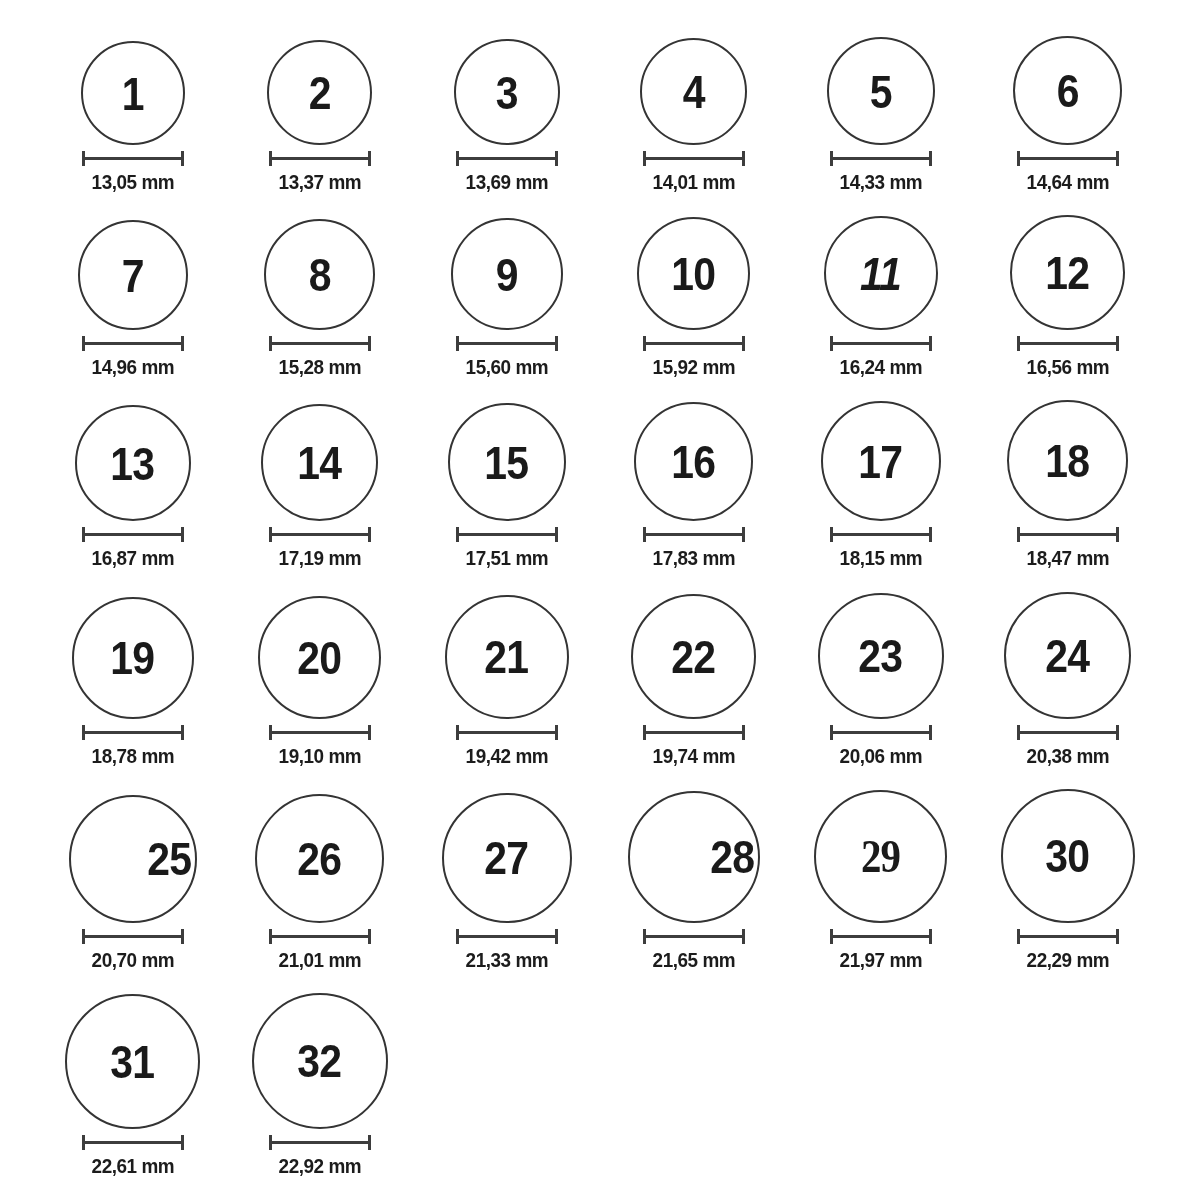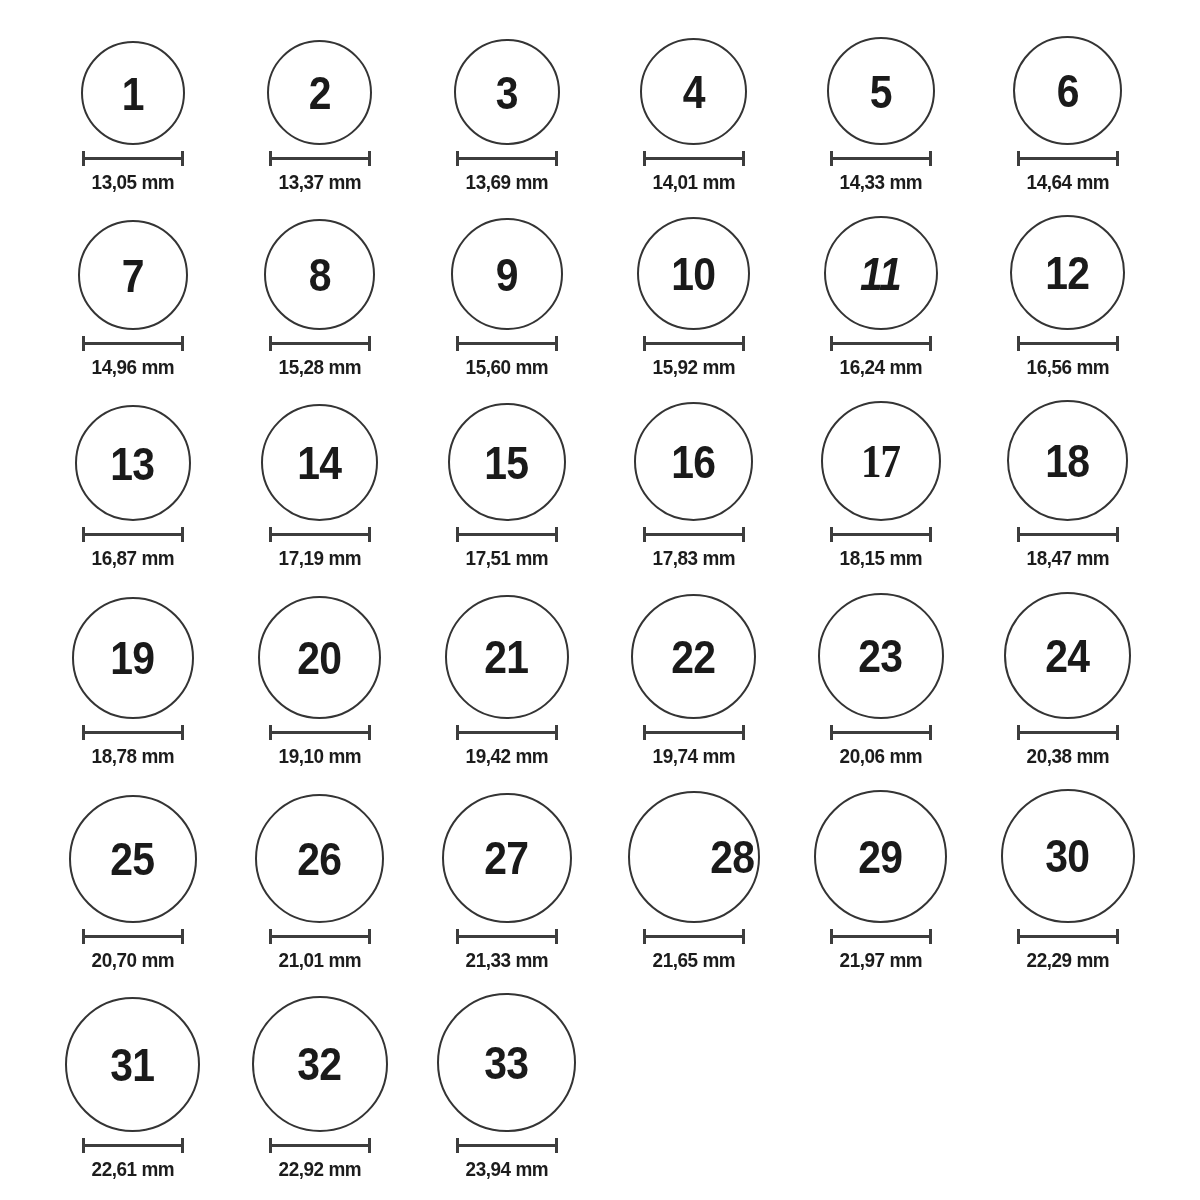--- a/index.html
+++ b/index.html
@@ -254,21 +254,21 @@
       <span class="num">16</span>
     </div>
     <div class="mline">
       <span class="tick"></span>
       <span class="bar"></span>
       <span class="tick"></span>
     </div>
     <span class="dlabel">17,83 mm</span>
   </div>
       <div class="cell">
-    <div class="ring" style="width: 120px; height: 120px; font-family: Liberation Serif, serif;">
+    <div class="ring" style="width: 120px; height: 120px;">
       <span class="num">17</span>
     </div>
     <div class="mline">
       <span class="tick"></span>
       <span class="bar"></span>
       <span class="tick"></span>
     </div>
     <span class="dlabel">18,15 mm</span>
   </div>
       <div class="cell">
@@ -346,21 +346,21 @@
     <div class="mline">
       <span class="tick"></span>
       <span class="bar"></span>
       <span class="tick"></span>
     </div>
     <span class="dlabel">20,38 mm</span>
   </div>
     </div>
     <div class="row">
       <div class="cell">
-    <div class="ring" style="width: 128px; height: 128px;">
+    <div class="ring" style="width: 128px; height: 128px; justify-content: flex-end;">
       <span class="num">25</span>
     </div>
     <div class="mline">
       <span class="tick"></span>
       <span class="bar"></span>
       <span class="tick"></span>
     </div>
     <span class="dlabel">20,70 mm</span>
   </div>
       <div class="cell">
@@ -390,21 +390,21 @@
       <span class="num">28</span>
     </div>
     <div class="mline">
       <span class="tick"></span>
       <span class="bar"></span>
       <span class="tick"></span>
     </div>
     <span class="dlabel">21,65 mm</span>
   </div>
       <div class="cell">
-    <div class="ring" style="width: 133px; height: 133px;">
+    <div class="ring" style="width: 133px; height: 133px; font-family: Liberation Serif, serif;">
       <span class="num">29</span>
     </div>
     <div class="mline">
       <span class="tick"></span>
       <span class="bar"></span>
       <span class="tick"></span>
     </div>
     <span class="dlabel">21,97 mm</span>
   </div>
       <div class="cell">
@@ -435,25 +435,14 @@
     <div class="ring" style="width: 136px; height: 136px;">
       <span class="num">32</span>
     </div>
     <div class="mline">
       <span class="tick"></span>
       <span class="bar"></span>
       <span class="tick"></span>
     </div>
     <span class="dlabel">22,92 mm</span>
   </div>
-      <div class="cell">
-    <div class="ring" style="width: 139px; height: 139px;">
-      <span class="num">33</span>
-    </div>
-    <div class="mline">
-      <span class="tick"></span>
-      <span class="bar"></span>
-      <span class="tick"></span>
-    </div>
-    <span class="dlabel">23,94 mm</span>
-  </div>
     </div>
   </div>
 
 </body></html>

